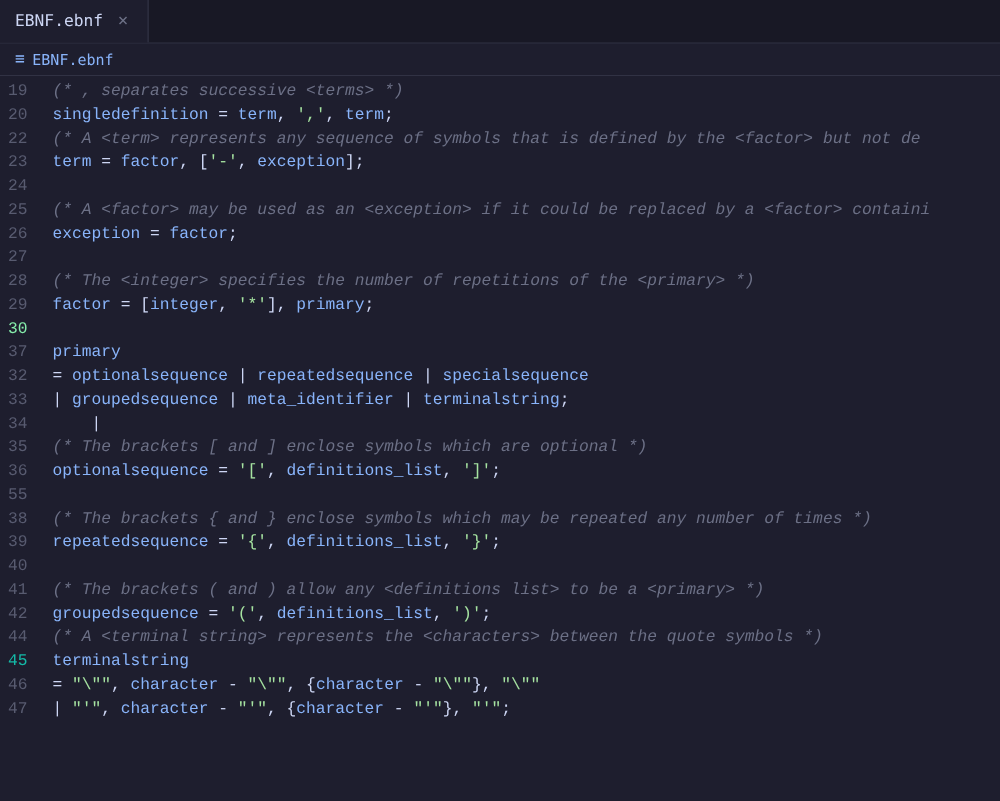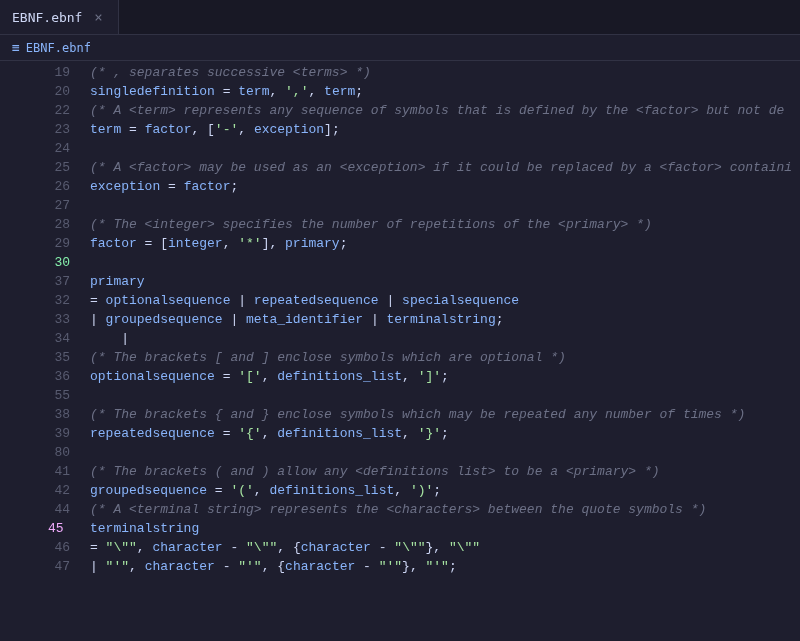--- a/index.html
+++ b/index.html
@@ -28,21 +28,21 @@
       <span>EBNF.ebnf</span>
       <span style="width:16px; height:16px; display:flex; align-items:center; justify-content:center; border-radius:3px; color:#6c7086; font-size:14px; cursor:pointer;">×</span>
     </div>
   </div>
 
   <div style="background-color:#1e1e2e; padding:4px 12px; font-family:Consolas,monospace; font-size:12px; color:#89b4fa; border-bottom:1px solid #313244; display:flex; align-items:center; gap:6px; height:26px;">
     <span style="color:#89b4fa; font-size:13px;">≡</span>
     <span style="color:#89b4fa;">EBNF.ebnf</span>
   </div>
 
-  <div style="background-color:#1e1e2e; height:580px; overflow:hidden; display:flex;margin-left:48px;">
+  <div style="background-color:#1e1e2e; height:580px; overflow:hidden; display:flex;">
     <div style="flex:1; overflow:hidden; padding-top:2px;" id="code-container">
     <div style="display: flex; line-height: 19px; font-family: Consolas, &quot;Courier New&quot;, monospace; font-size: 13px; white-space: pre;"><span style="color: rgb(88, 91, 112); min-width: 42px; text-align: right; padding-right: 20px; user-select: none; flex-shrink: 0;">19</span><span style="flex: 1 1 0%;"><span style="color: rgb(108, 112, 134); font-style: italic;">(* , separates successive &lt;terms&gt; *)</span></span></div>
         <div style="display: flex; line-height: 19px; font-family: Consolas, &quot;Courier New&quot;, monospace; font-size: 13px; white-space: pre;"><span style="color: rgb(88, 91, 112); min-width: 42px; text-align: right; padding-right: 20px; user-select: none; flex-shrink: 0;">20</span><span style="flex: 1 1 0%;"><span style="color: rgb(137, 180, 250);">singledefinition</span><span style="color: rgb(205, 214, 244);"> = </span><span style="color: rgb(137, 180, 250);">term</span><span style="color: rgb(205, 214, 244);">, </span><span style="color: rgb(166, 227, 161);">','</span><span style="color: rgb(205, 214, 244);">, </span><span style="color: rgb(137, 180, 250);">term</span><span style="color: rgb(205, 214, 244);">;</span></span></div>
         <div style="display: flex; line-height: 19px; font-family: Consolas, &quot;Courier New&quot;, monospace; font-size: 13px; white-space: pre;"><span style="color: rgb(88, 91, 112); min-width: 42px; text-align: right; padding-right: 20px; user-select: none; flex-shrink: 0;">22</span><span style="flex: 1 1 0%;"><span style="color: rgb(108, 112, 134); font-style: italic;">(* A &lt;term&gt; represents any sequence of symbols that is defined by the &lt;factor&gt; but not de</span></span></div>
         <div style="display: flex; line-height: 19px; font-family: Consolas, &quot;Courier New&quot;, monospace; font-size: 13px; white-space: pre;"><span style="color: rgb(88, 91, 112); min-width: 42px; text-align: right; padding-right: 20px; user-select: none; flex-shrink: 0;">23</span><span style="flex: 1 1 0%;"><span style="color: rgb(137, 180, 250);">term</span><span style="color: rgb(205, 214, 244);"> = </span><span style="color: rgb(137, 180, 250);">factor</span><span style="color: rgb(205, 214, 244);">, </span><span style="color: rgb(205, 214, 244);">[</span><span style="color: rgb(166, 227, 161);">'-'</span><span style="color: rgb(205, 214, 244);">, </span><span style="color: rgb(137, 180, 250);">exception</span><span style="color: rgb(205, 214, 244);">];</span></span></div>
         <div style="display: flex; line-height: 19px; font-family: Consolas, &quot;Courier New&quot;, monospace; font-size: 13px; white-space: pre;"><span style="color: rgb(88, 91, 112); min-width: 42px; text-align: right; padding-right: 20px; user-select: none; flex-shrink: 0;">24</span><span style="flex: 1 1 0%;"></span></div>
         <div style="display: flex; line-height: 19px; font-family: Consolas, &quot;Courier New&quot;, monospace; font-size: 13px; white-space: pre;"><span style="color: rgb(88, 91, 112); min-width: 42px; text-align: right; padding-right: 20px; user-select: none; flex-shrink: 0;">25</span><span style="flex: 1 1 0%;"><span style="color: rgb(108, 112, 134); font-style: italic;">(* A &lt;factor&gt; may be used as an &lt;exception&gt; if it could be replaced by a &lt;factor&gt; containi</span></span></div>
         <div style="display: flex; line-height: 19px; font-family: Consolas, &quot;Courier New&quot;, monospace; font-size: 13px; white-space: pre;"><span style="color: rgb(88, 91, 112); min-width: 42px; text-align: right; padding-right: 20px; user-select: none; flex-shrink: 0;">26</span><span style="flex: 1 1 0%;"><span style="color: rgb(137, 180, 250);">exception</span><span style="color: rgb(205, 214, 244);"> = </span><span style="color: rgb(137, 180, 250);">factor</span><span style="color: rgb(205, 214, 244);">;</span></span></div>
         <div style="display: flex; line-height: 19px; font-family: Consolas, &quot;Courier New&quot;, monospace; font-size: 13px; white-space: pre;"><span style="color: rgb(88, 91, 112); min-width: 42px; text-align: right; padding-right: 20px; user-select: none; flex-shrink: 0;">27</span><span style="flex: 1 1 0%;"></span></div>
         <div style="display: flex; line-height: 19px; font-family: Consolas, &quot;Courier New&quot;, monospace; font-size: 13px; white-space: pre;"><span style="color: rgb(88, 91, 112); min-width: 42px; text-align: right; padding-right: 20px; user-select: none; flex-shrink: 0;">28</span><span style="flex: 1 1 0%;"><span style="color: rgb(108, 112, 134); font-style: italic;">(* The &lt;integer&gt; specifies the number of repetitions of the &lt;primary&gt; *)</span></span></div>
@@ -50,22 +50,22 @@
         <div style="display: flex; line-height: 19px; font-family: Consolas, &quot;Courier New&quot;, monospace; font-size: 13px; white-space: pre;"><span style="color: #86efac; min-width: 42px; text-align: right; padding-right: 20px; user-select: none; flex-shrink: 0;">30</span><span style="flex: 1 1 0%;"></span></div>
         <div style="display: flex; line-height: 19px; font-family: Consolas, &quot;Courier New&quot;, monospace; font-size: 13px; white-space: pre;"><span style="color: rgb(88, 91, 112); min-width: 42px; text-align: right; padding-right: 20px; user-select: none; flex-shrink: 0;">37</span><span style="flex: 1 1 0%;"><span style="color: rgb(137, 180, 250);">primary</span></span></div>
         <div style="display: flex; line-height: 19px; font-family: Consolas, &quot;Courier New&quot;, monospace; font-size: 13px; white-space: pre;"><span style="color: rgb(88, 91, 112); min-width: 42px; text-align: right; padding-right: 20px; user-select: none; flex-shrink: 0;">32</span><span style="flex: 1 1 0%;"><span style="color: rgb(205, 214, 244);">= </span><span style="color: rgb(137, 180, 250);">optionalsequence</span><span style="color: rgb(205, 214, 244);"> | </span><span style="color: rgb(137, 180, 250);">repeatedsequence</span><span style="color: rgb(205, 214, 244);"> | </span><span style="color: rgb(137, 180, 250);">specialsequence</span></span></div>
         <div style="display: flex; line-height: 19px; font-family: Consolas, &quot;Courier New&quot;, monospace; font-size: 13px; white-space: pre;"><span style="color: rgb(88, 91, 112); min-width: 42px; text-align: right; padding-right: 20px; user-select: none; flex-shrink: 0;">33</span><span style="flex: 1 1 0%;"><span style="color: rgb(205, 214, 244);">| </span><span style="color: rgb(137, 180, 250);">groupedsequence</span><span style="color: rgb(205, 214, 244);"> | </span><span style="color: rgb(137, 180, 250);">meta_identifier</span><span style="color: rgb(205, 214, 244);"> | </span><span style="color: rgb(137, 180, 250);">terminalstring</span><span style="color: rgb(205, 214, 244);">;</span></span></div>
         <div style="display: flex; line-height: 19px; font-family: Consolas, &quot;Courier New&quot;, monospace; font-size: 13px; white-space: pre;"><span style="color: rgb(88, 91, 112); min-width: 42px; text-align: right; padding-right: 20px; user-select: none; flex-shrink: 0;">34</span><span style="flex: 1 1 0%;"><span style="color: rgb(205, 214, 244);">    |</span></span></div>
         <div style="display: flex; line-height: 19px; font-family: Consolas, &quot;Courier New&quot;, monospace; font-size: 13px; white-space: pre;"><span style="color: rgb(88, 91, 112); min-width: 42px; text-align: right; padding-right: 20px; user-select: none; flex-shrink: 0;">35</span><span style="flex: 1 1 0%;"><span style="color: rgb(108, 112, 134); font-style: italic;">(* The brackets [ and ] enclose symbols which are optional *)</span></span></div>
         <div style="display: flex; line-height: 19px; font-family: Consolas, &quot;Courier New&quot;, monospace; font-size: 13px; white-space: pre;"><span style="color: rgb(88, 91, 112); min-width: 42px; text-align: right; padding-right: 20px; user-select: none; flex-shrink: 0;">36</span><span style="flex: 1 1 0%;"><span style="color: rgb(137, 180, 250);">optionalsequence</span><span style="color: rgb(205, 214, 244);"> = </span><span style="color: rgb(166, 227, 161);">'['</span><span style="color: rgb(205, 214, 244);">, </span><span style="color: rgb(137, 180, 250);">definitions_list</span><span style="color: rgb(205, 214, 244);">, </span><span style="color: rgb(166, 227, 161);">']'</span><span style="color: rgb(205, 214, 244);">;</span></span></div>
         <div style="display: flex; line-height: 19px; font-family: Consolas, &quot;Courier New&quot;, monospace; font-size: 13px; white-space: pre;"><span style="color: rgb(88, 91, 112); min-width: 42px; text-align: right; padding-right: 20px; user-select: none; flex-shrink: 0;">55</span><span style="flex: 1 1 0%;"></span></div>
         <div style="display: flex; line-height: 19px; font-family: Consolas, &quot;Courier New&quot;, monospace; font-size: 13px; white-space: pre;"><span style="color: rgb(88, 91, 112); min-width: 42px; text-align: right; padding-right: 20px; user-select: none; flex-shrink: 0;">38</span><span style="flex: 1 1 0%;"><span style="color: rgb(108, 112, 134); font-style: italic;">(* The brackets { and } enclose symbols which may be repeated any number of times *)</span></span></div>
         <div style="display: flex; line-height: 19px; font-family: Consolas, &quot;Courier New&quot;, monospace; font-size: 13px; white-space: pre;"><span style="color: rgb(88, 91, 112); min-width: 42px; text-align: right; padding-right: 20px; user-select: none; flex-shrink: 0;">39</span><span style="flex: 1 1 0%;"><span style="color: rgb(137, 180, 250);">repeatedsequence</span><span style="color: rgb(205, 214, 244);"> = </span><span style="color: rgb(166, 227, 161);">'{'</span><span style="color: rgb(205, 214, 244);">, </span><span style="color: rgb(137, 180, 250);">definitions_list</span><span style="color: rgb(205, 214, 244);">, </span><span style="color: rgb(166, 227, 161);">'}'</span><span style="color: rgb(205, 214, 244);">;</span></span></div>
-        <div style="display: flex; line-height: 19px; font-family: Consolas, &quot;Courier New&quot;, monospace; font-size: 13px; white-space: pre;"><span style="color: rgb(88, 91, 112); min-width: 42px; text-align: right; padding-right: 20px; user-select: none; flex-shrink: 0;">80</span><span style="flex: 1 1 0%;"></span></div>
+        <div style="display: flex; line-height: 19px; font-family: Consolas, &quot;Courier New&quot;, monospace; font-size: 13px; white-space: pre;"><span style="color: rgb(88, 91, 112); min-width: 42px; text-align: right; padding-right: 20px; user-select: none; flex-shrink: 0;">40</span><span style="flex: 1 1 0%;"></span></div>
         <div style="display: flex; line-height: 19px; font-family: Consolas, &quot;Courier New&quot;, monospace; font-size: 13px; white-space: pre;"><span style="color: rgb(88, 91, 112); min-width: 42px; text-align: right; padding-right: 20px; user-select: none; flex-shrink: 0;">41</span><span style="flex: 1 1 0%;"><span style="color: rgb(108, 112, 134); font-style: italic;">(* The brackets ( and ) allow any &lt;definitions list&gt; to be a &lt;primary&gt; *)</span></span></div>
         <div style="display: flex; line-height: 19px; font-family: Consolas, &quot;Courier New&quot;, monospace; font-size: 13px; white-space: pre;"><span style="color: rgb(88, 91, 112); min-width: 42px; text-align: right; padding-right: 20px; user-select: none; flex-shrink: 0;">42</span><span style="flex: 1 1 0%;"><span style="color: rgb(137, 180, 250);">groupedsequence</span><span style="color: rgb(205, 214, 244);"> = </span><span style="color: rgb(166, 227, 161);">'('</span><span style="color: rgb(205, 214, 244);">, </span><span style="color: rgb(137, 180, 250);">definitions_list</span><span style="color: rgb(205, 214, 244);">, </span><span style="color: rgb(166, 227, 161);">')'</span><span style="color: rgb(205, 214, 244);">;</span></span></div>
         <div style="display: flex; line-height: 19px; font-family: Consolas, &quot;Courier New&quot;, monospace; font-size: 13px; white-space: pre;"><span style="color: rgb(88, 91, 112); min-width: 42px; text-align: right; padding-right: 20px; user-select: none; flex-shrink: 0;">44</span><span style="flex: 1 1 0%;"><span style="color: rgb(108, 112, 134); font-style: italic;">(* A &lt;terminal string&gt; represents the &lt;characters&gt; between the quote symbols *)</span></span></div>
-        <div style="display: flex; line-height: 19px; font-family: Consolas, &quot;Courier New&quot;, monospace; font-size: 13px; white-space: pre;"><span style="color: #f0abfc; min-width: 42px; text-align: left; padding-right: 20px; user-select: none; flex-shrink: 0;">45</span><span style="flex: 1 1 0%;"><span style="color: rgb(137, 180, 250);">terminalstring</span></span></div>
+        <div style="display: flex; line-height: 19px; font-family: Consolas, &quot;Courier New&quot;, monospace; font-size: 13px; white-space: pre;"><span style="color: #14b8a6; min-width: 42px; text-align: right; padding-right: 20px; user-select: none; flex-shrink: 0;">45</span><span style="flex: 1 1 0%;"><span style="color: rgb(137, 180, 250);">terminalstring</span></span></div>
         <div style="display: flex; line-height: 19px; font-family: Consolas, &quot;Courier New&quot;, monospace; font-size: 13px; white-space: pre;"><span style="color: rgb(88, 91, 112); min-width: 42px; text-align: right; padding-right: 20px; user-select: none; flex-shrink: 0;">46</span><span style="flex: 1 1 0%;"><span style="color: rgb(205, 214, 244);">= </span><span style="color: rgb(166, 227, 161);">"\""</span><span style="color: rgb(205, 214, 244);">, </span><span style="color: rgb(137, 180, 250);">character</span><span style="color: rgb(205, 214, 244);"> - </span><span style="color: rgb(166, 227, 161);">"\""</span><span style="color: rgb(205, 214, 244);">, </span><span style="color: rgb(205, 214, 244);">{</span><span style="color: rgb(137, 180, 250);">character</span><span style="color: rgb(205, 214, 244);"> - </span><span style="color: rgb(166, 227, 161);">"\""</span><span style="color: rgb(205, 214, 244);">}, </span><span style="color: rgb(166, 227, 161);">"\""</span></span></div>
         <div style="display: flex; line-height: 19px; font-family: Consolas, &quot;Courier New&quot;, monospace; font-size: 13px; white-space: pre;"><span style="color: rgb(88, 91, 112); min-width: 42px; text-align: right; padding-right: 20px; user-select: none; flex-shrink: 0;">47</span><span style="flex: 1 1 0%;"><span style="color: rgb(205, 214, 244);">| </span><span style="color: rgb(166, 227, 161);">"'"</span><span style="color: rgb(205, 214, 244);">, </span><span style="color: rgb(137, 180, 250);">character</span><span style="color: rgb(205, 214, 244);"> - </span><span style="color: rgb(166, 227, 161);">"'"</span><span style="color: rgb(205, 214, 244);">, </span><span style="color: rgb(205, 214, 244);">{</span><span style="color: rgb(137, 180, 250);">character</span><span style="color: rgb(205, 214, 244);"> - </span><span style="color: rgb(166, 227, 161);">"'"</span><span style="color: rgb(205, 214, 244);">}, </span><span style="color: rgb(166, 227, 161);">"'"</span><span style="color: rgb(205, 214, 244);">;</span></span></div>
       </div>
   </div>
 </div>
 
 </body></html>

